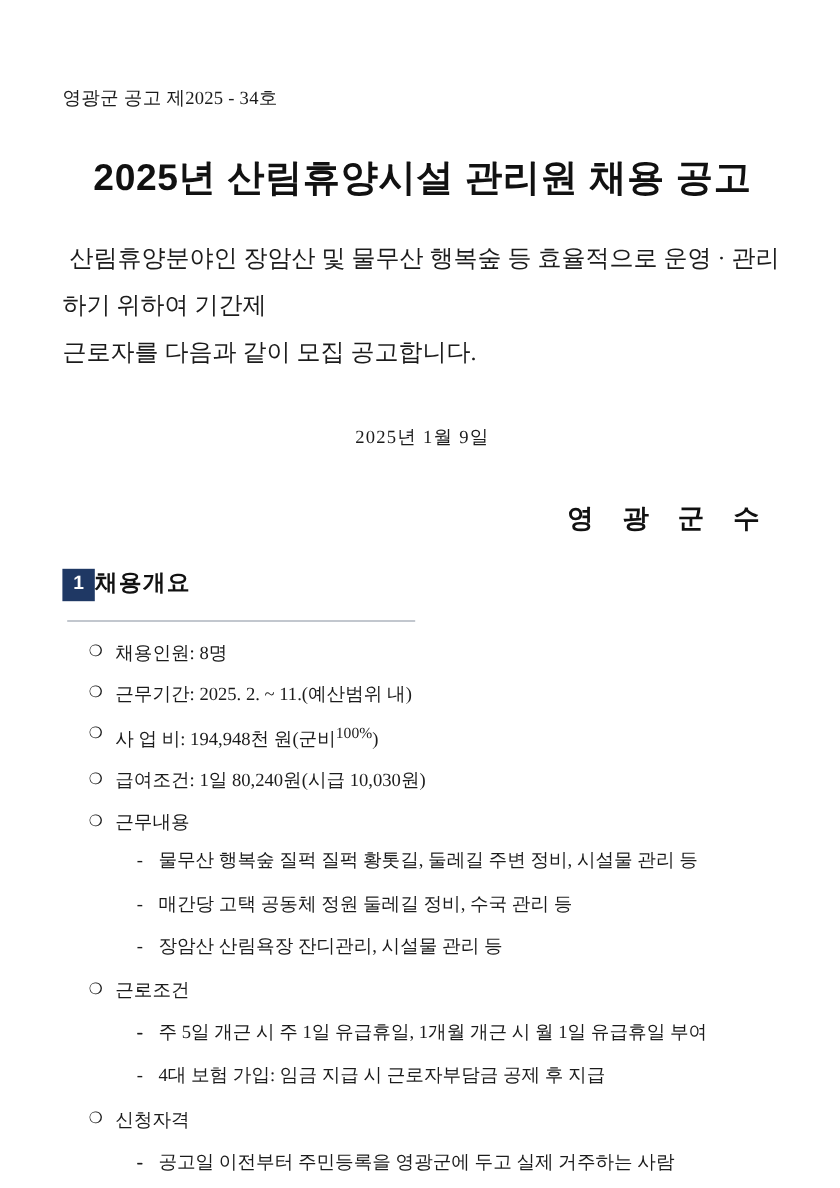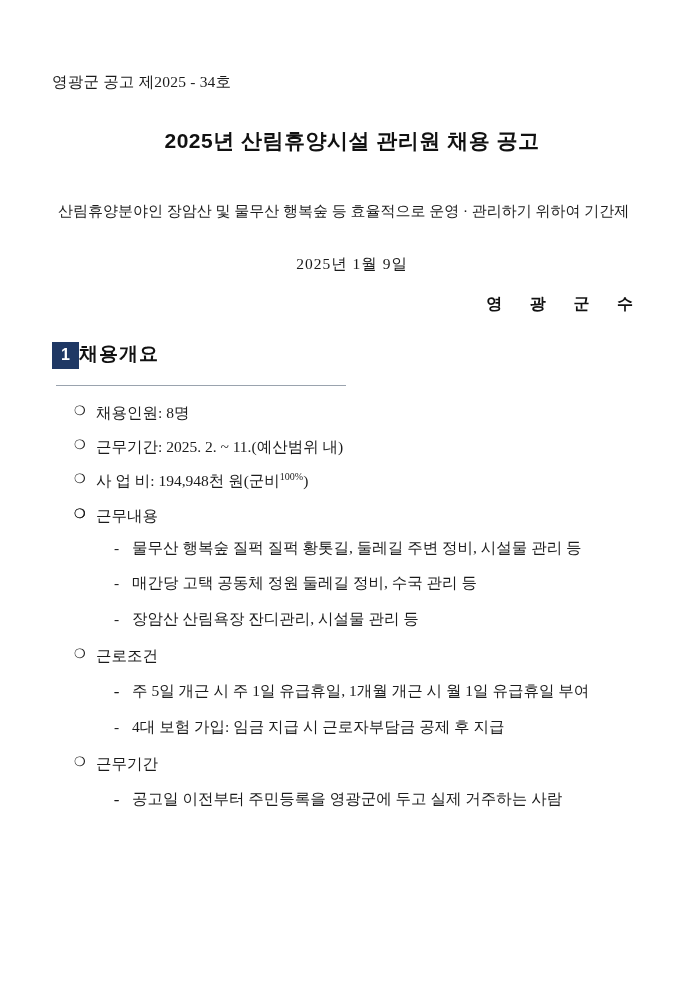--- a/index.html
+++ b/index.html
@@ -22,53 +22,53 @@
     padding: 72px 48px 20px 52px;
   }
   .doc-number {
     font-size: 15.5px;
     letter-spacing: 0.2px;
     color: #1b1b1b;
     margin: 0 0 34px 0;
   }
   .doc-title {
     text-align: center;
-    font-size: 21px;
+    font-size: 31px;
     font-weight: bold;
     letter-spacing: 0.5px;
     color: #111;
-    margin: 0 0 42px 0;
+    margin: 0 0 28px 0;
     font-family: "Liberation Sans", sans-serif;
   }
   .intro {
-    font-size: 15px;
+    font-size: 20px;
     line-height: 1.95;
     color: #1b1b1b;
-    margin: 0 0 28px 0;
+    margin: 0 0 40px 0;
     text-indent: 6px;
   }
   .intro .line2 {
     display: block;
     text-indent: 0;
   }
   .date-line {
     text-align: center;
     font-size: 15.5px;
-    margin: 0 0 19px 0;
+    margin: 0 0 42px 0;
     letter-spacing: 1px;
     color: #1b1b1b;
   }
   .signer {
     text-align: right;
-    font-size: 16px;
+    font-size: 22px;
     font-weight: bold;
     letter-spacing: 9px;
     margin: 0 10px 26px 0;
     color: #111;
-    font-family: Liberation Mono, monospace;
+    font-family: Liberation Sans, sans-serif;
   }
   .section-head {
     display: flex;
     align-items: center;
     margin: 0 0 16px 0;
     position: relative;
   }
   .section-num {
     width: 27px;
     height: 27px;
@@ -127,35 +127,36 @@
     margin-bottom: 11px;
     position: relative;
     padding-left: 18px;
   }
   ul.sub > li > .dash {
     position: absolute;
     left: 0;
     top: 0;
   }
   sup {
-    font-size: 10px;
+    font-size: 13px;
     vertical-align: super;
   }
 </style>
 </head>
 <body>
 
 <div class="page">
 
   <div class="doc-number">영광군 공고 제2025 - 34호</div>
 
   <h1 class="doc-title">2025년 산림휴양시설 관리원 채용 공고</h1>
 
   <p class="intro">
     <span>산림휴양분야인 장암산 및 물무산 행복숲 등 효율적으로 운영 · 관리하기 위하여 기간제</span>
+    <span class="line2">근로자를 다음과 같이 모집 공고합니다.</span>
   </p>
 
   <div class="date-line">2025년  1월  9일</div>
 
   <div class="signer">영 광 군 수</div>
 
   <div class="section-head">
     <div class="section-num">1</div>
     <div class="section-title">채용개요</div>
   </div>
@@ -173,20 +174,21 @@
       <span>근무기간: 2025. 2. ~ 11.(예산범위 내)</span>
     </li>
 
     <li>
       <span class="bullet">❍</span>
       <span>사 업 비: 194,948천 원(군비</span><sup>100%</sup><span>)</span>
     </li>
 
     <li>
       <span class="bullet">❍</span>
+      <span>급여조건: 1일 80,240원(시급 10,030원)</span>
     </li>
 
     <li>
       <span class="bullet">❍</span>
       <span>근무내용</span>
       <ul class="sub">
         <li>
           <span class="dash">-</span>
           <span>물무산 행복숲 질퍽 질퍽 황톳길, 둘레길 주변 정비, 시설물 관리 등</span>
         </li>
@@ -217,21 +219,21 @@
         </li>
         <li>
           <span class="dash">-</span>
           <span>4대 보험 가입: 임금 지급 시 근로자부담금 공제 후 지급</span>
         </li>
       </ul>
     </li>
 
     <li>
       <span class="bullet">❍</span>
-      <span>근무기간</span>
+      <span>신청자격</span>
       <ul class="sub">
         <li>
           <span class="dash">-</span>
         </li>
         <li>
           <span class="dash">-</span>
           <span>공고일 이전부터 주민등록을 영광군에 두고 실제 거주하는 사람</span>
         </li>
       </ul>
     </li>

